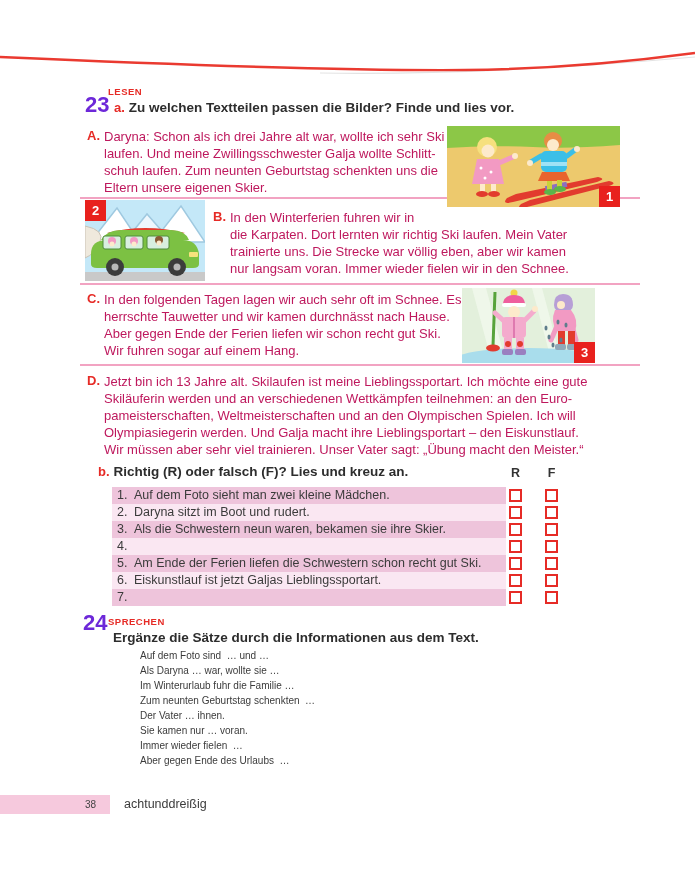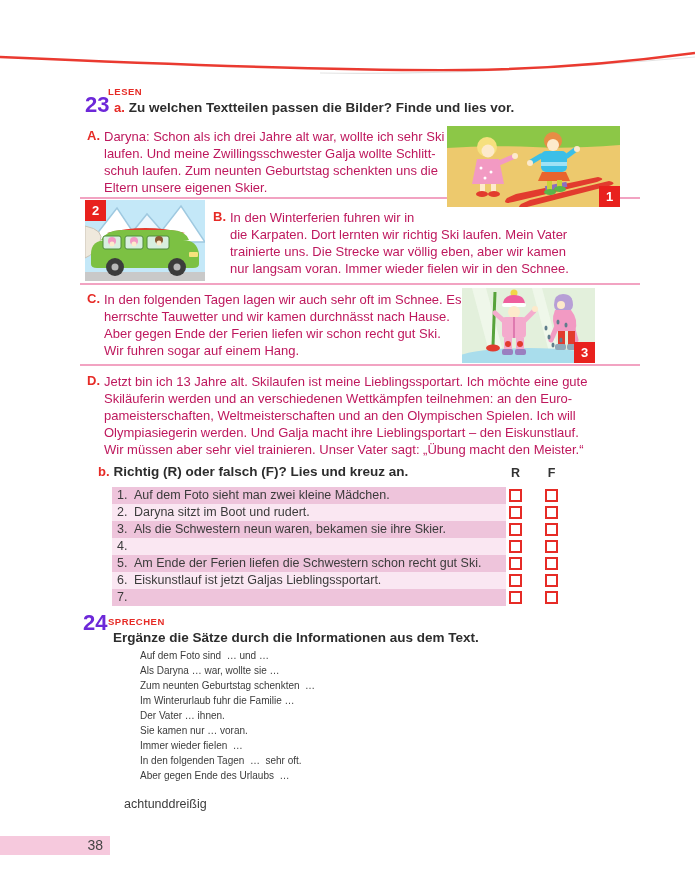--- a/index.html
+++ b/index.html
@@ -29,22 +29,22 @@
   .tf-text{white-space:nowrap;}
   .cb-col{position:absolute;top:489px;}
   .tf-checkbox{
     display:block;box-sizing:border-box;width:13px;height:13px;margin-bottom:4px;
     border:2px solid #e62b26;background:#fff;
   }
   .rf-head{position:absolute;top:466px;width:13px;text-align:center;
     font-size:12.5px;font-weight:600;color:#333;}
   .prompts{position:absolute;left:113px;top:648px;font-size:10px;line-height:15px;margin-left:27px;}
   .prompt-line{white-space:pre;}
-  .footer-bar{position:absolute;left:0;top:836px;width:110px;height:19px;background:#f6c9dd;
-    font-size:14px;color:#444;text-align:right;line-height:19px;box-sizing:border-box;padding-right:7px;}
+  .footer-bar{position:absolute;left:0;top:795px;width:110px;height:19px;background:#f6c9dd;
+    font-size:10px;color:#444;text-align:right;line-height:19px;box-sizing:border-box;padding-right:14px;}
   .footer-word{position:absolute;left:124px;top:795px;font-size:12.5px;color:#3b3b3b;line-height:19px;}
 </style>
 </head>
 <body>
 
 <div class="page">
 
   <svg class="abs" style="left:0;top:0" width="695" height="80">
     <path d="M320,73 C450,75 580,67 695,57" fill="none" stroke="#e3e3e3" stroke-width="1.2"></path>
     <path d="M0,57 C180,65 340,71 465,70 C560,69 635,61 695,53" fill="none" stroke="#ea3a30" stroke-width="2.4"></path>
@@ -247,25 +247,24 @@
       <span class="tf-checkbox"></span>
       <span class="tf-checkbox"></span>
     </div>
 
   <div class="abs skill" style="left:108px;top:616px">SPRECHEN</div>
   <div class="abs exnum" style="left:83px;top:612px">24</div>
   <div class="abs extitle" style="left:113px;top:630px">Ergänze die Sätze durch die Informationen aus dem Text.</div>
   <div class="prompts">
       <div class="prompt-line">Auf dem Foto sind  … und …</div>
       <div class="prompt-line">Als Daryna … war, wollte sie …</div>
+      <div class="prompt-line">Im Winterurlaub fuhr die Familie …</div>
       <div class="prompt-line">Zum neunten Geburtstag schenkten  …</div>
-      <div class="prompt-line">Im Winterurlaub fuhr die Familie …</div>
       <div class="prompt-line">Der Vater … ihnen.</div>
       <div class="prompt-line">Sie kamen nur … voran.</div>
       <div class="prompt-line">Immer wieder fielen  …</div>
-      <div class="prompt-line">In den folgenden Tagen  …  sehr oft.</div>
       <div class="prompt-line">Aber gegen Ende des Urlaubs  …</div>
     </div>
 
   <div class="footer-bar">38</div>
   <div class="footer-word">achtunddreißig</div>
 
 </div>
 
 </body></html>

